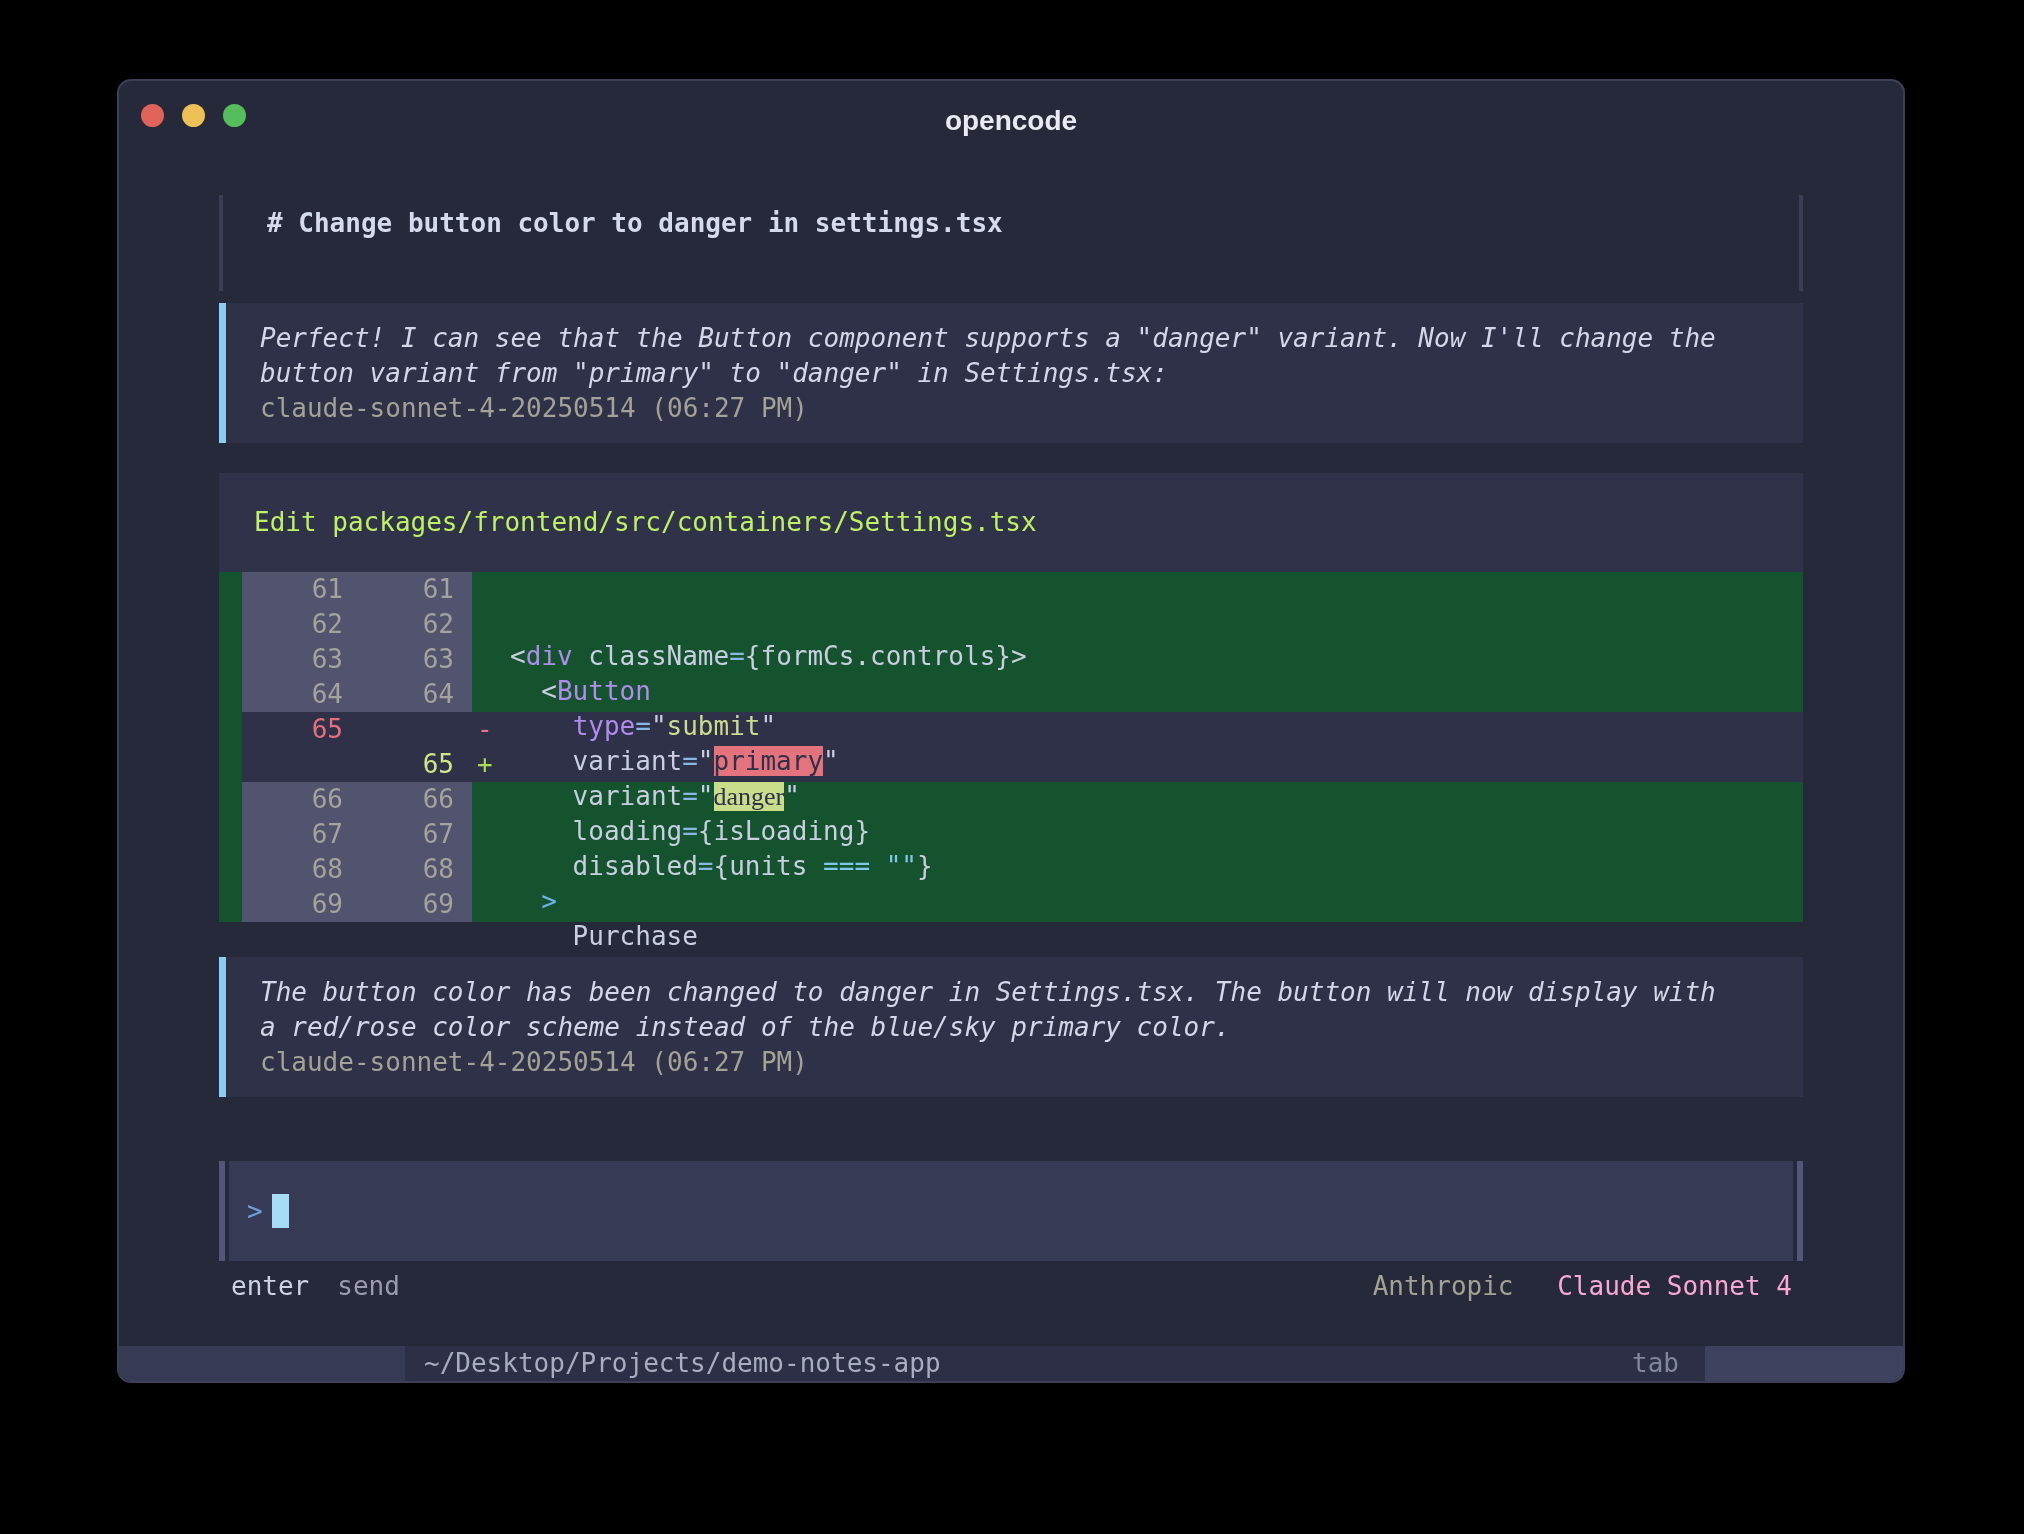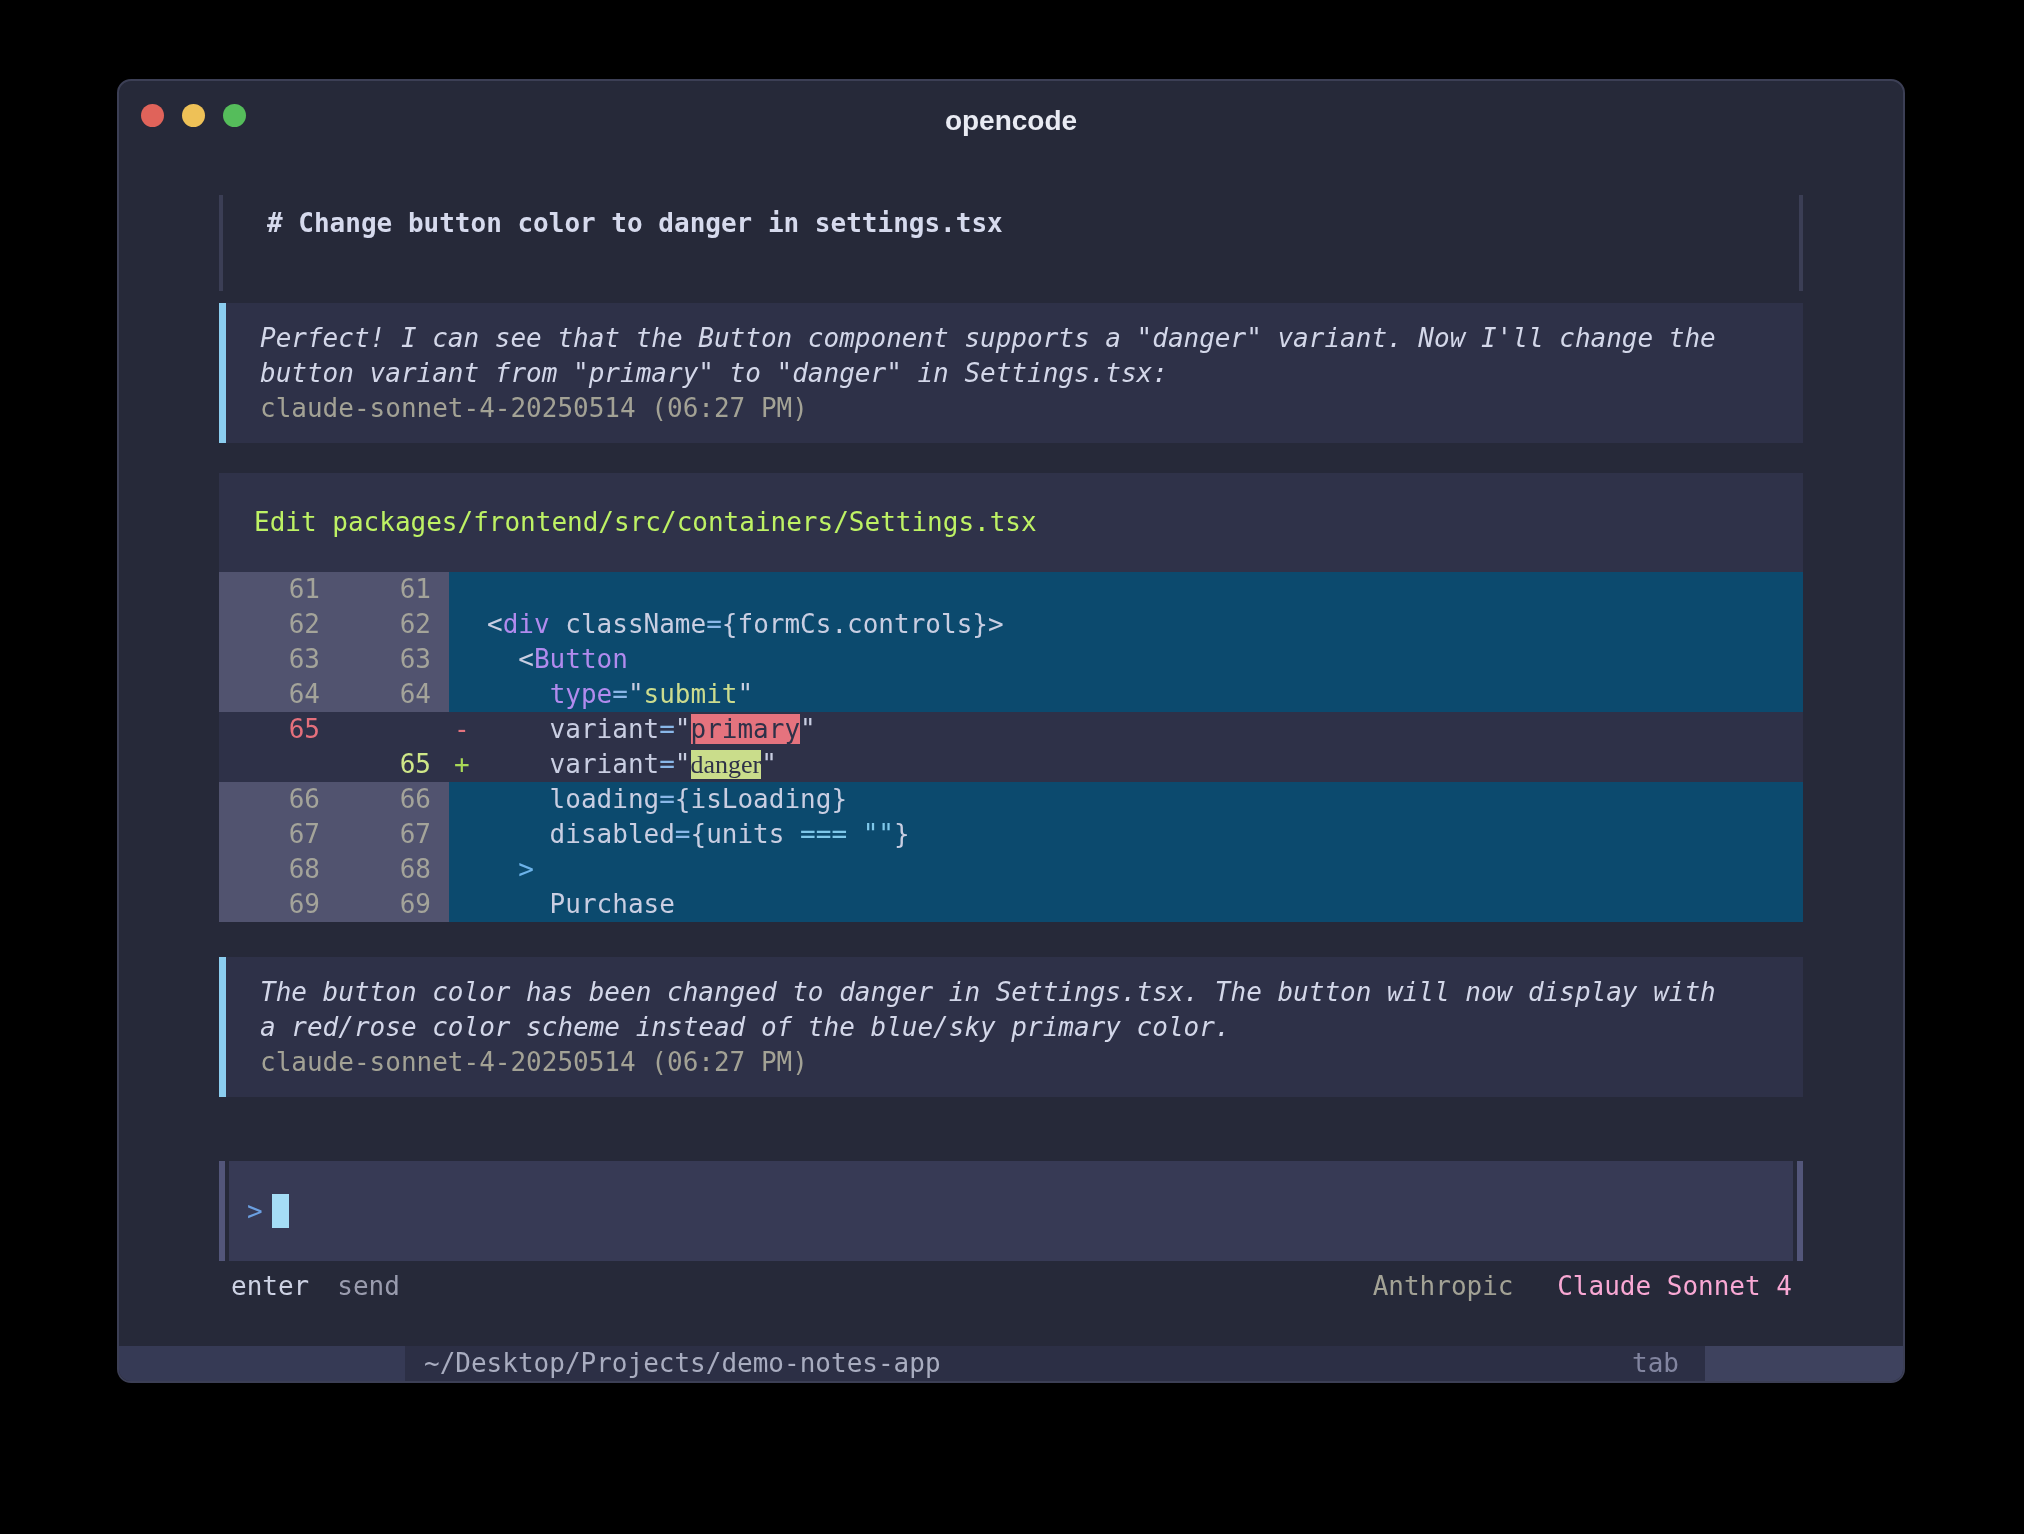--- a/index.html
+++ b/index.html
@@ -31,31 +31,31 @@
   .stats{margin-left:auto;color:#9b9eb3;}
   
   .msg{margin-top:12px;background:#2e3148;border-left:7px solid var(--accent-blue);
        padding:18px 30px 17px 34px;}
   .msg.second{margin-top:35px;}
   .msg-line{white-space:pre;color:#d3d7e9;font-style:italic;}
   .msg-meta{color:#a3a295;}
   
   .diffcard{margin-top:30px;}
   .diff-header{height:99px;background:#2f3249;display:flex;align-items:center;padding-left:35px;color:#bef264;white-space:pre;}
-  .diff-body{background:#0c4a6e;}
+  .diff-body{background:#14532d;padding-left:23px;}
   .drow{display:flex;height:35px;}
   .drow .gut{display:flex;width:230px;flex:none;}
   .drow.ctx .gut{background:#51536f;}
   .drow.del,.drow.add{background:#2e3148;}
   .gut .old{width:117px;padding-right:16px;text-align:right;color:var(--num);flex:none;}
   .gut .new{width:113px;padding-right:18px;text-align:right;color:var(--num);flex:none;}
   .drow.del .old{color:var(--num-del);} .drow.add .new{color:var(--num-add);}
   .drow .mark{width:31px;padding-left:5px;flex:none;}
   .drow.del .mark{color:var(--del-bg);} .drow.add .mark{color:var(--mark-add);}
-  .drow .code{white-space:pre;padding-left:7px;}
+  .drow .code{white-space:pre;padding-left:7px;margin-top:32px;}
   .tok-fg{color:var(--tok-fg)} .tok-tag{color:var(--tok-tag)} .tok-op{color:var(--tok-op)}
   .tok-cyan{color:var(--tok-cyan)} .tok-blue{color:var(--tok-blue)} .tok-str{color:var(--tok-str)}
   .tok-del{background:var(--del-bg);color:var(--hl-text);}
   .tok-add{background:var(--add-bg);color:var(--hl-text);font-family:Liberation Serif, serif;}
   
   .editor{margin-top:64px;display:flex;height:100px;}
   .ebar{width:6px;background:#53567a;flex:none;}
   .egap{width:4px;flex:none;}
   .ebody{flex:1;background:#373a55;display:flex;align-items:center;padding-left:18px;}
   .prompt{color:#6b9fe0;}

